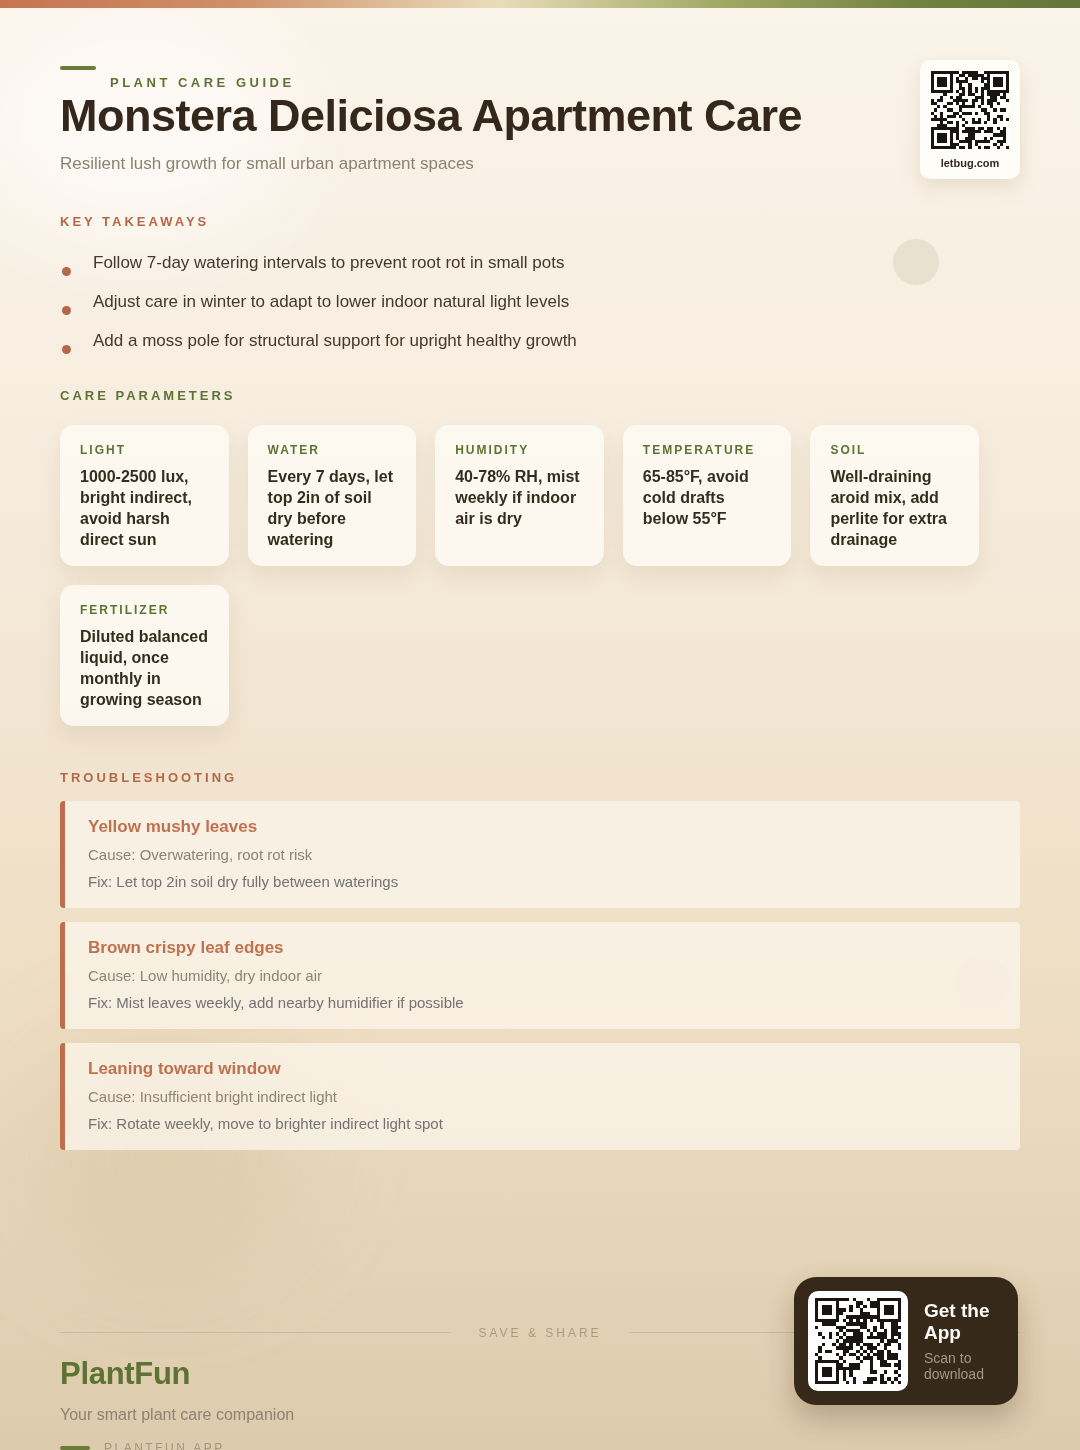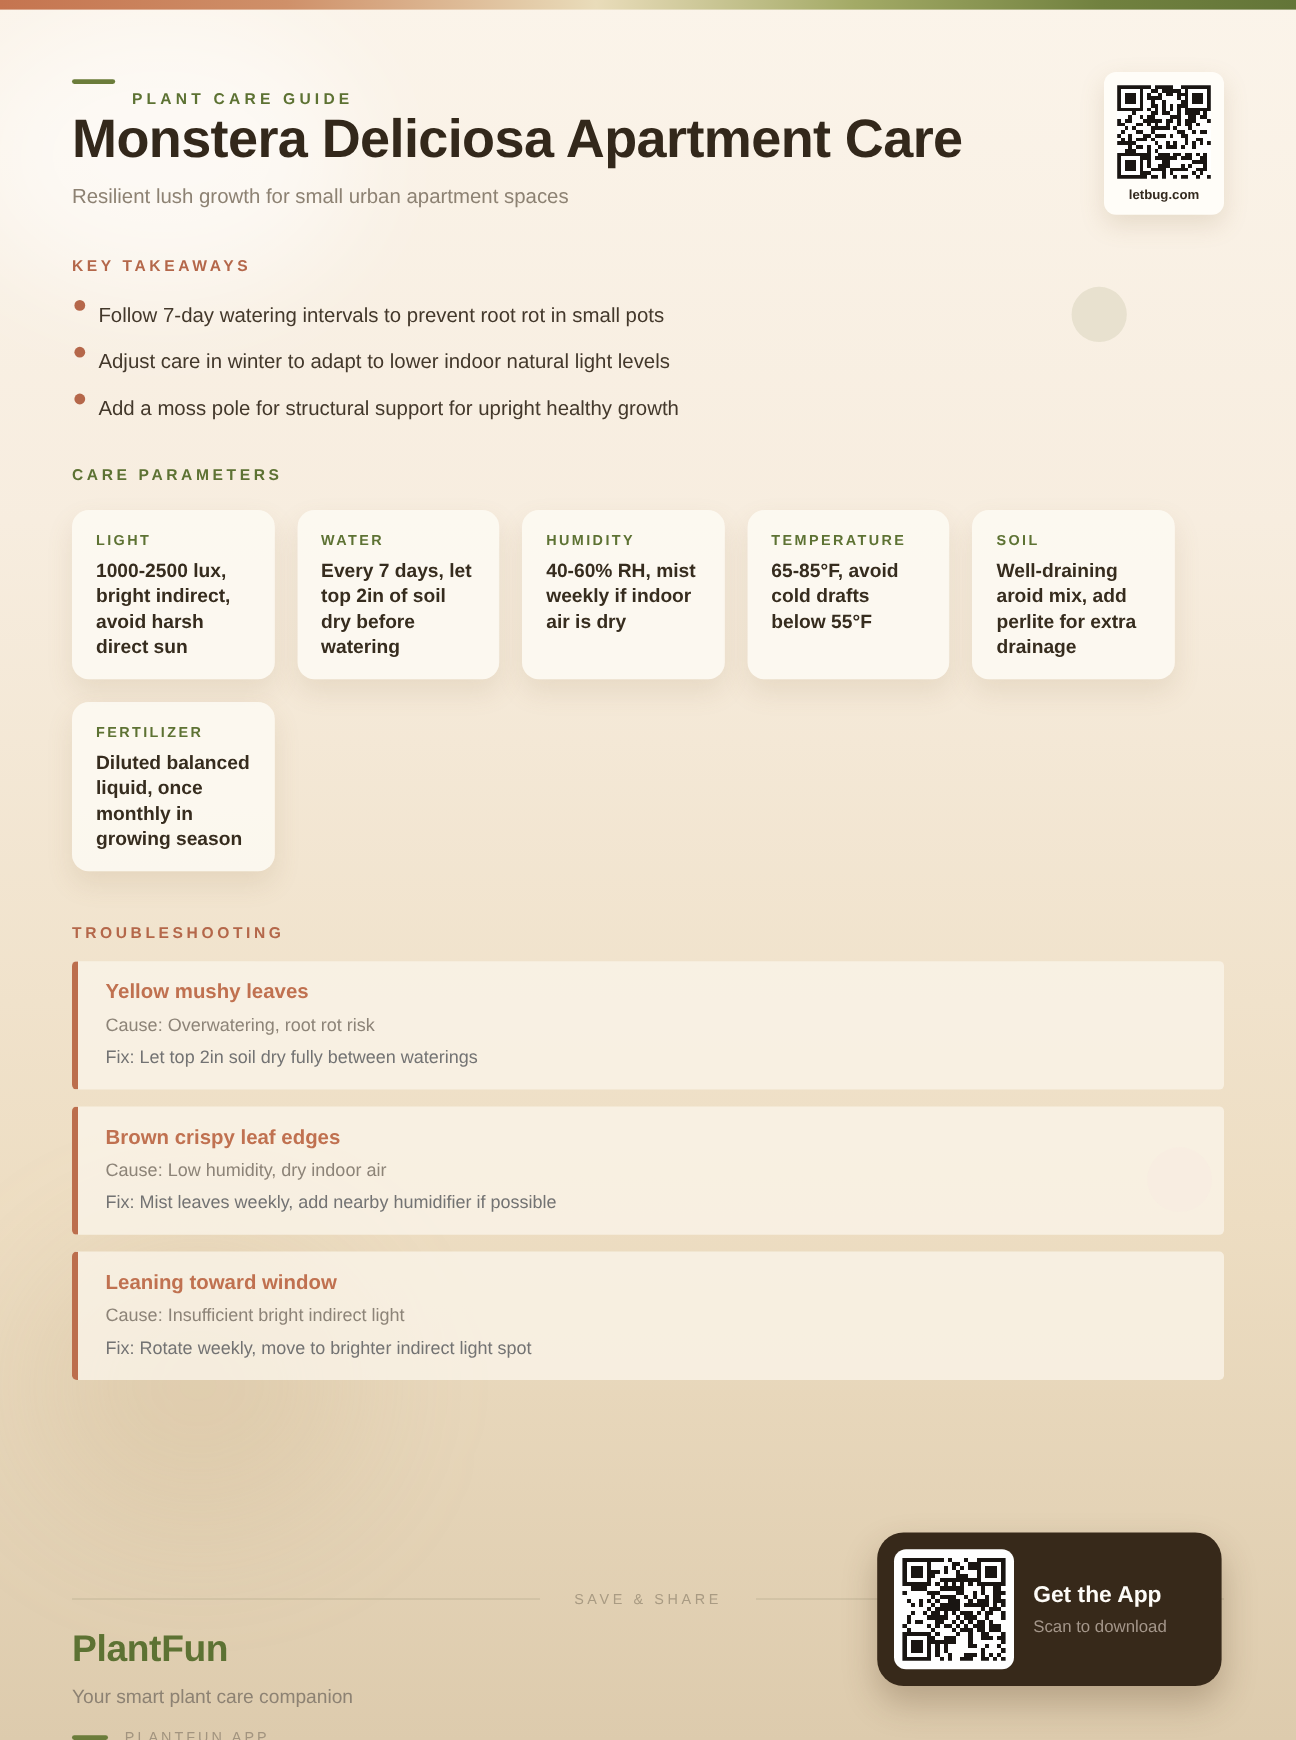--- a/index.html
+++ b/index.html
@@ -43,21 +43,21 @@
 
   
   .sec-heading { font-size:13px; font-weight:bold; letter-spacing:3px; line-height:16px; }
   .olive { color:#5d7233; }
   .terracotta { color:#b4674a; }
 
   
   .takeaways { margin-bottom:34px; }
   .takeaways .sec-heading { margin-bottom:20px; }
   .takeaways ul { list-style:none; }
-  .takeaways li { display:flex; align-items:flex-start; gap:11px; line-height:26px; margin-bottom:13px; font-size:17px; color:#43382b; }
+  .takeaways li { display:flex; align-items:flex-end; gap:22px; line-height:26px; margin-bottom:13px; font-size:17px; color:#43382b; }
   .takeaways li:last-child { margin-bottom:0; }
   .bullet-dot { flex:0 0 auto; width:9px; height:9px; border-radius:50%; background:#b5674a; margin-left:2px; }
 
   
   .params { margin-bottom:44px; }
   .params .sec-heading { margin-bottom:21px; }
   .param-grid { width:919px; display:grid; grid-template-columns:repeat(5,1fr); gap:19px; }
   .param-card {
     background:rgba(253,250,243,.85); border-radius:14px; min-height:97px;
     padding:18px 20px 16px; box-shadow:0 10px 22px rgba(150,120,80,.14);
@@ -83,21 +83,21 @@
   
   footer { margin-top:16px; position:relative; }
   .brand { font-size:31px; line-height:34px; font-weight:bold; letter-spacing:-.3px; font-stretch:condensed; color:#5d7233; }
   .tagline { margin-top:14px; font-size:16px; line-height:20px; color:#8d8273; }
   .site-row { margin-top:16px; display:flex; align-items:center; gap:14px; height:14px; }
   .site-row .dash { width:30px; }
   .site-label { font-size:12px; letter-spacing:2.5px; color:#a2947f; }
 
   .app-badge {
     position:absolute; top:1277px; right:62px; z-index:2;
-    width:287px; height:128px; background:#37291a; border-radius:22px;
+    width:224px; height:128px; background:#37291a; border-radius:22px;
     padding:14px; display:flex; align-items:center;
     box-shadow:0 14px 28px rgba(80,55,30,.28);
     cursor:pointer;
   }
   .badge-qr-box { flex:0 0 auto; width:100px; height:100px; background:#fff; border-radius:10px; padding:7px; }
   .badge-qr-box svg { width:86px; height:86px; }
   .badge-texts { margin-left:16px; }
   .badge-title { font-size:19px; font-weight:bold; color:#fdfbf7; }
   .badge-sub { margin-top:6px; font-size:14px; color:#a4968a; }
 </style>
@@ -143,21 +143,21 @@
       <div class="param-card">
         <div class="param-label">LIGHT</div>
         <div class="param-value">1000-2500 lux, bright indirect, avoid harsh direct sun</div>
       </div>
       <div class="param-card">
         <div class="param-label">WATER</div>
         <div class="param-value">Every 7 days, let top 2in of soil dry before watering</div>
       </div>
       <div class="param-card">
         <div class="param-label">HUMIDITY</div>
-        <div class="param-value">40-60% RH, mist weekly if indoor air is dry</div>
+        <div class="param-value">40-78% RH, mist weekly if indoor air is dry</div>
       </div>
       <div class="param-card">
         <div class="param-label">TEMPERATURE</div>
         <div class="param-value">65-85°F, avoid cold drafts below 55°F</div>
       </div>
       <div class="param-card">
         <div class="param-label">SOIL</div>
         <div class="param-value">Well-draining aroid mix, add perlite for extra drainage</div>
       </div>
       <div class="param-card">

